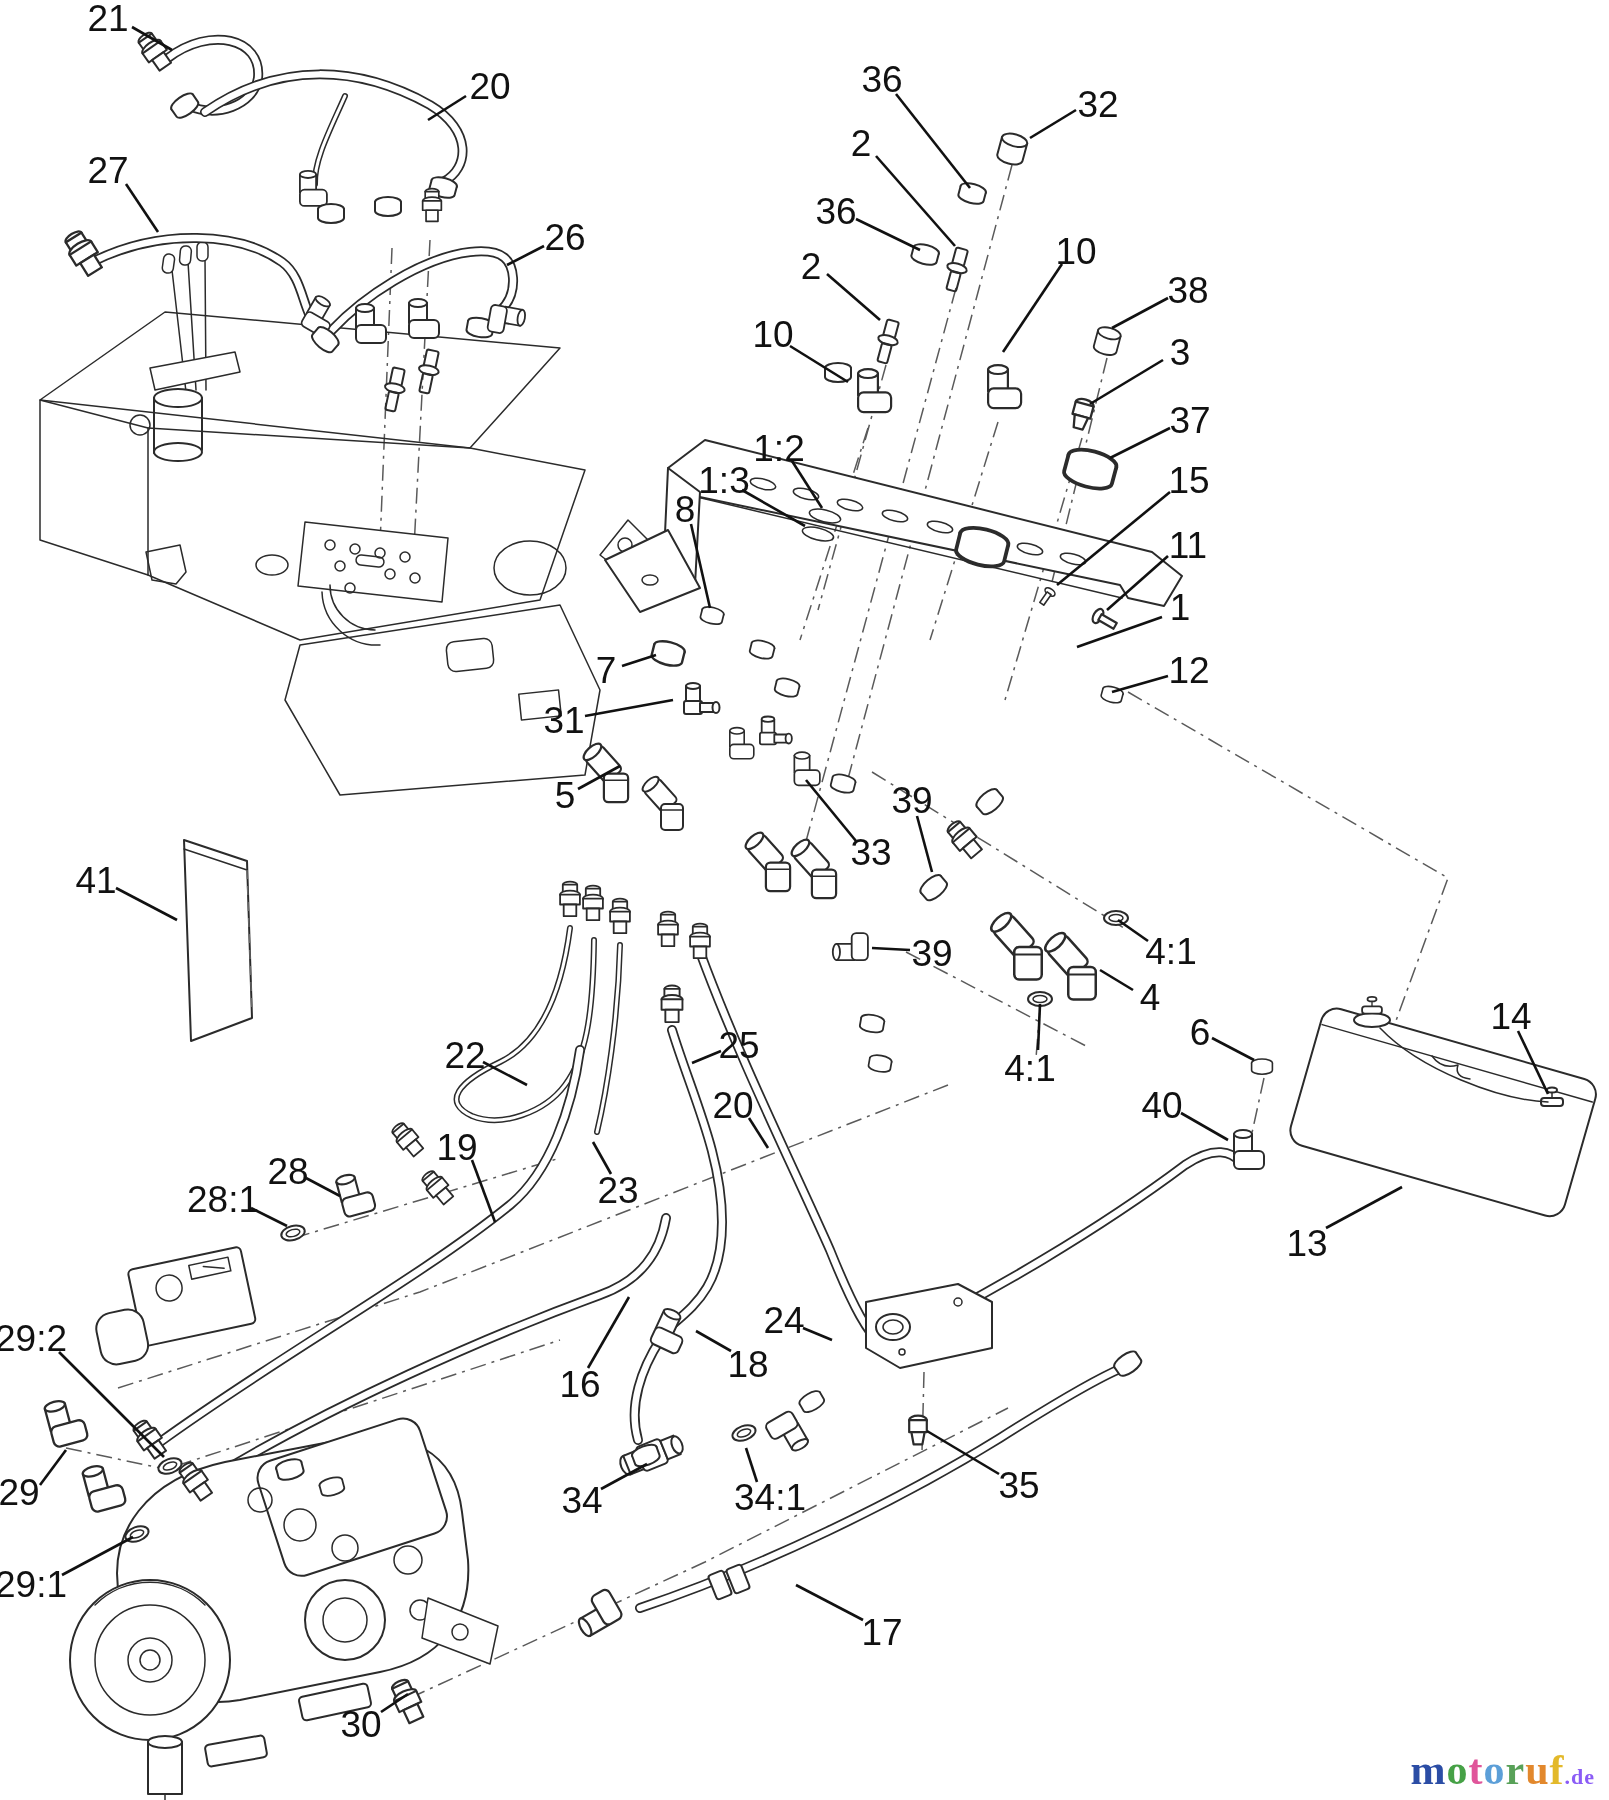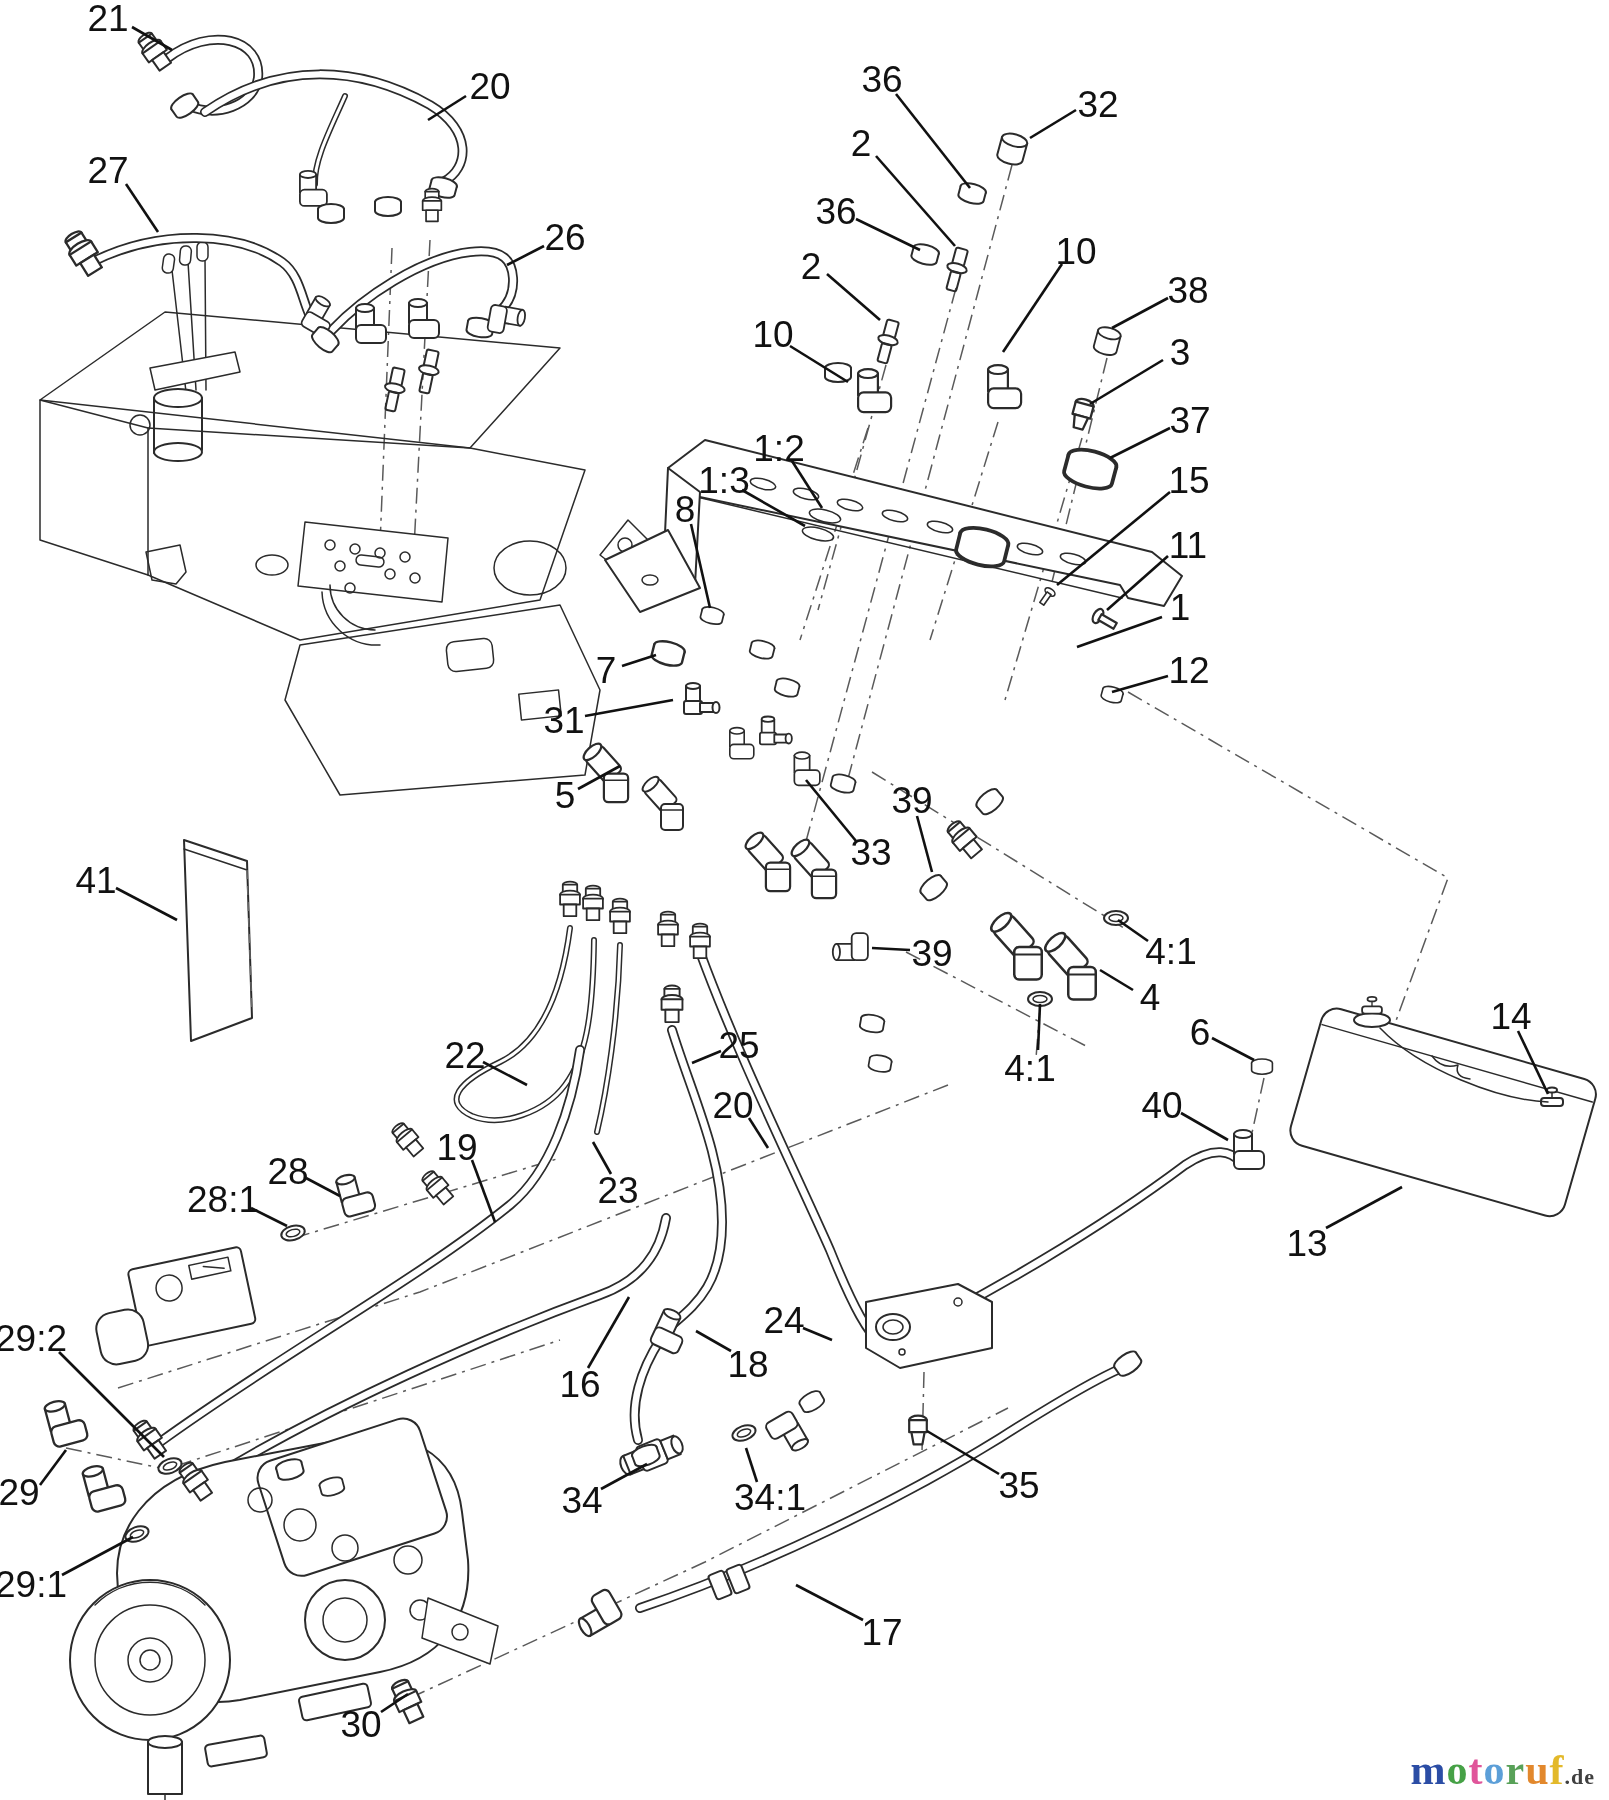--- a/index.html
+++ b/index.html
@@ -13,21 +13,21 @@
   .dash2{stroke:#6a6a6a;stroke-width:1.4;fill:none;stroke-dasharray:9 7;}
   .tube-o{stroke:#2b2b2b;stroke-width:10;fill:none;stroke-linecap:round;}
   .tube-i{stroke:#fff;stroke-width:6.5;fill:none;stroke-linecap:round;}
   .tubeS-o{stroke:#2b2b2b;stroke-width:6;fill:none;stroke-linecap:round;}
   .tubeS-i{stroke:#fff;stroke-width:3;fill:none;stroke-linecap:round;}
   .co-line{stroke:#111;stroke-width:2.6;}
   .co-text{font:400 37px "Liberation Sans",sans-serif;fill:#111;}
   #watermark{position:absolute;right:14px;bottom:6px;
              font:bold 42px "Liberation Serif",serif;letter-spacing:1px;
              user-select:none;}
-  #watermark .suffix{font:bold 22px "Liberation Serif",serif;color:#404040;}
+  #watermark .suffix{font:bold 22px "Liberation Serif",serif;color:#8b5cf6;}
 </style>
 </head>
 <body>
 
 <div id="stage">
 <svg width="1609" height="1800" viewBox="0 0 1609 1800" aria-label="">
 
   <defs>
     <g id="nutS">
           <ellipse cx="0" cy="-5" rx="13" ry="5" class="art fillw"></ellipse>

